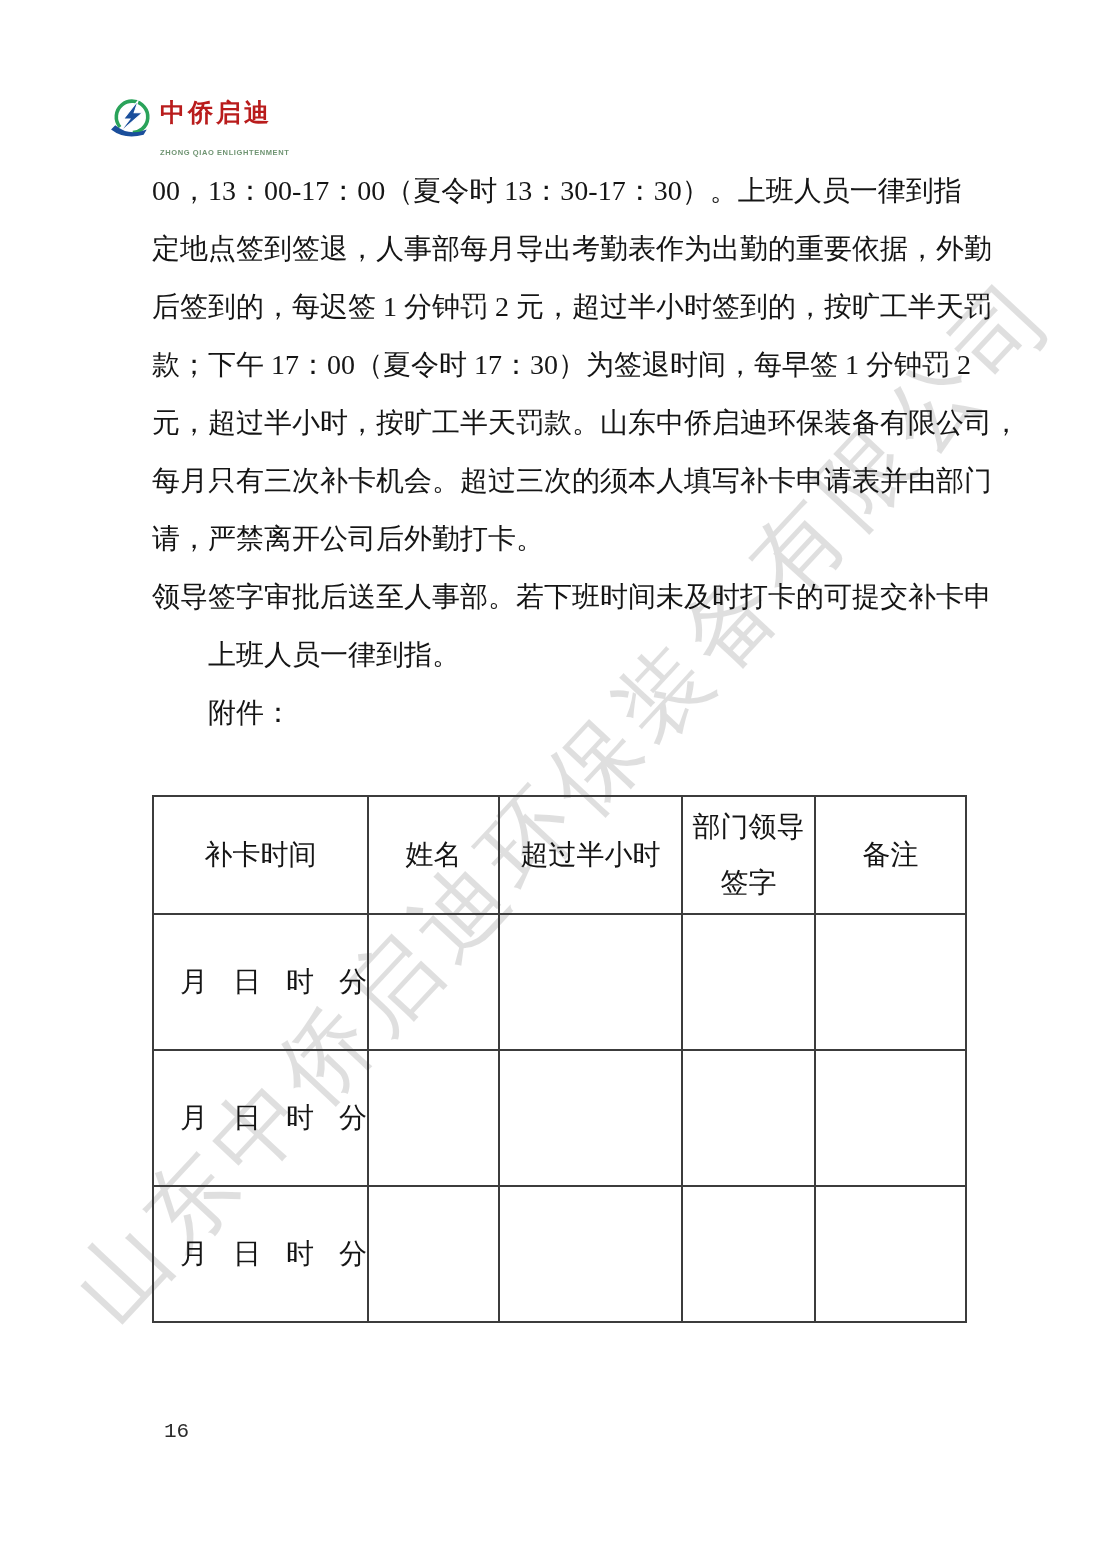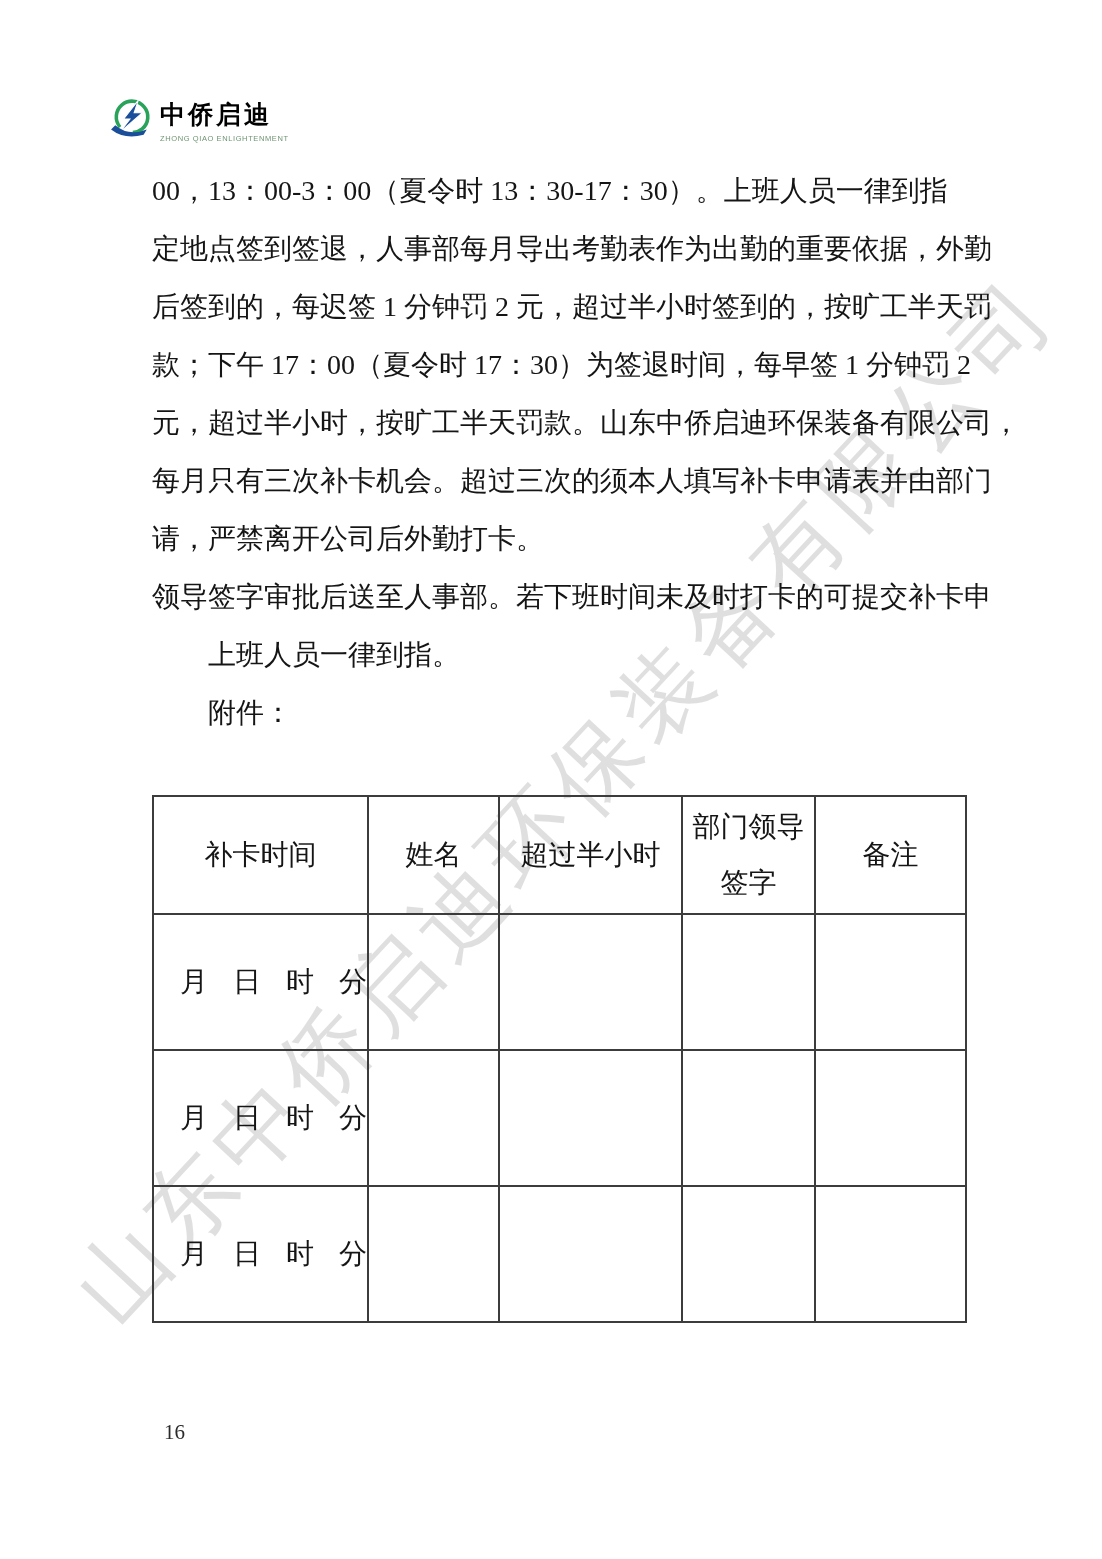--- a/index.html
+++ b/index.html
@@ -25,28 +25,28 @@
     z-index:0;
     font-family:"Liberation Serif","DejaVu Serif",serif;
     user-select:none;
   }
 
   
   .logo{position:absolute;left:110px;top:98px;z-index:2;display:flex;align-items:flex-start;}
   .logo-mark{width:42px;height:42px;flex:0 0 auto;}
   .logo-txt{margin-left:8px;padding-top:4px;}
   .logo-cn{
-    font-family:Liberation Serif, serif;
+    font-family:Liberation Mono, monospace;
     font-size:25px;line-height:25px;font-weight:bold;
-    color:#000000;letter-spacing:3px;white-space:nowrap;
+    color:#b91c1c;letter-spacing:3px;white-space:nowrap;
   }
   .logo-en{
     font-family:"Liberation Sans","DejaVu Sans",sans-serif;
-    font-size:7.5px;line-height:9px;margin-top:7px;
-    color:#6f9472;letter-spacing:0.6px;white-space:nowrap;
+    font-size:7.5px;line-height:9px;margin-top:21px;
+    color:#6f9472;letter-spacing:0.6px;white-space:nowrap;font-weight:bold;
   }
 
   
   .para{
     position:absolute;left:152px;top:162px;width:824px;z-index:1;
   }
   .line{
     height:58px;line-height:58px;
     font-size:28px;
     white-space:nowrap;
@@ -84,21 +84,21 @@
   .attach-table td.dt{
     text-align:right;
     padding-left:23px;
     word-spacing:18px;
     white-space:nowrap;
   }
 
   
   .page-num{
     position:absolute;left:164px;top:1420px;z-index:1;
-    font-family:Liberation Serif, serif;
+    font-family:Liberation Mono, monospace;
     font-size:21px;color:#2b2b2b;
   }
 </style>
 </head>
 <body>
 
 <div class="page">
 
   <div class="watermark">山东中侨启迪环保装备有限公司</div>
 
@@ -110,21 +110,21 @@
         <path d="M1,30 Q14,40 32,35 L35,30 Q18,37 5,26 Z" fill="#1a4e9b"></path>
       </svg>
     </span>
     <span class="logo-txt">
       <span class="logo-cn" style="display:block">中侨启迪</span>
       <span class="logo-en" style="display:block">ZHONG QIAO ENLIGHTENMENT</span>
     </span>
   </div>
 
   <div class="para">
-    <div class="line">00，13：00-3：00（夏令时 13：30-17：30）。上班人员一律到指</div>
+    <div class="line">00，13：00-17：00（夏令时 13：30-17：30）。上班人员一律到指</div>
     <div class="line">定地点签到签退，人事部每月导出考勤表作为出勤的重要依据，外勤</div>
     <div class="line">后签到的，每迟签 1 分钟罚 2 元，超过半小时签到的，按旷工半天罚</div>
     <div class="line">款；下午 17：00（夏令时 17：30）为签退时间，每早签 1 分钟罚 2</div>
     <div class="line">元，超过半小时，按旷工半天罚款。山东中侨启迪环保装备有限公司，</div>
     <div class="line">每月只有三次补卡机会。超过三次的须本人填写补卡申请表并由部门</div>
     <div class="line">请，严禁离开公司后外勤打卡。</div>
     <div class="line">领导签字审批后送至人事部。若下班时间未及时打卡的可提交补卡申</div>
     <div class="line indent">上班人员一律到指。</div>
     <div class="line indent">附件：</div>
   </div>

